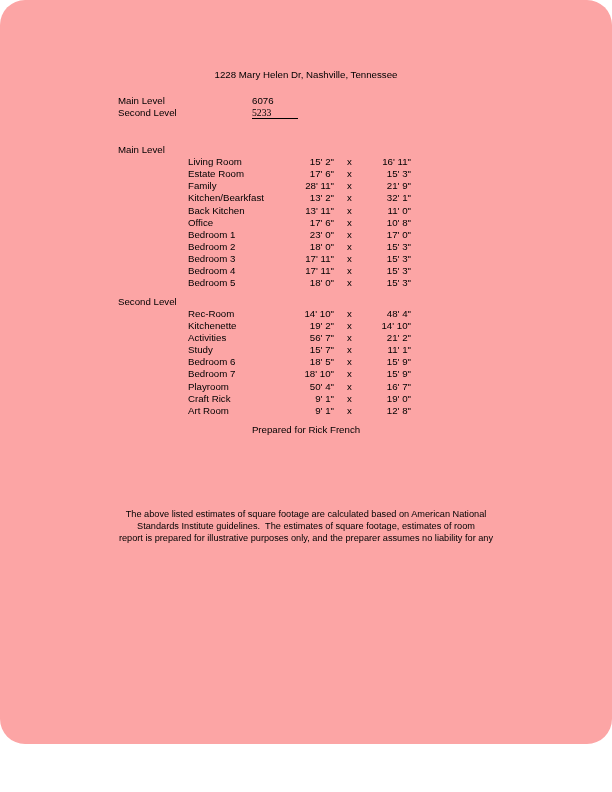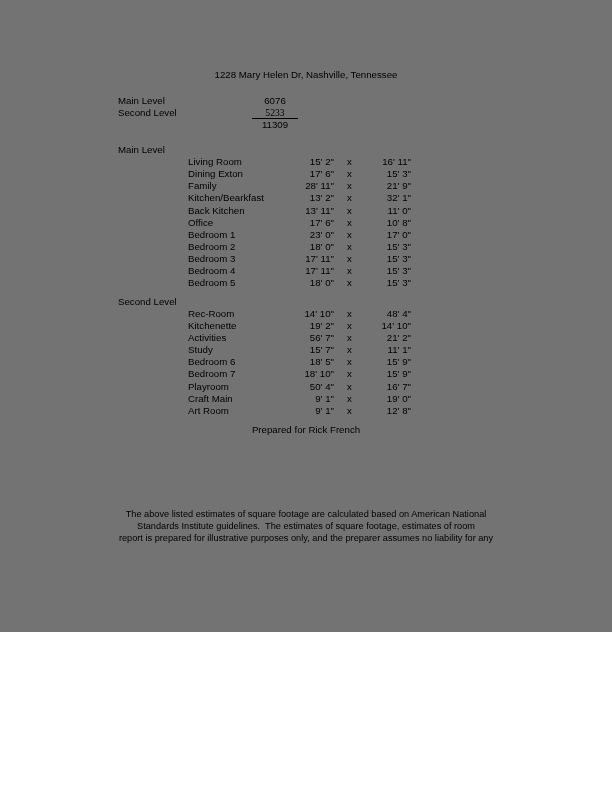--- a/index.html
+++ b/index.html
@@ -1,42 +1,43 @@
 <!DOCTYPE html>
 <html><head>
 <meta charset="utf-8">
 <style>
   * { margin: 0; padding: 0; box-sizing: border-box; }
   html, body { background: #ffffff; }
   .page {
     position: relative;
     width: 612px;
-    height: 632px;
-    background: #737373;
+    height: 744px;
+    background: #fca5a5;
     overflow: hidden;
     font-family: "Liberation Sans", "DejaVu Sans", sans-serif;
     font-size: 9.7px;
     line-height: 12.15px;
     color: #000000;
+    border-radius: 25px;
   }
   .title {
     position: absolute;
     top: 69px;
     left: 0;
     width: 100%;
     text-align: center;
   }
   .summary {
     position: absolute;
     top: 94.5px;
     left: 118px;
   }
   .summary-row { display: flex; height: 12.15px; }
   .s-label { display: inline-block; width: 134px; }
-  .s-value { display: inline-block; width: 46px; text-align: center; }
+  .s-value { display: inline-block; width: 46px; text-align: left; }
   .summary-rows .summary-row:last-child .s-value { border-bottom: 1px solid #000; font-family: Liberation Serif, serif; }
   .sections {
     position: absolute;
     top: 143.9px;
     left: 118px;
   }
   .section + .section { margin-top: 6px; }
   .section-header { height: 12.15px; }
   .room-row { display: flex; height: 12.15px; margin-left: 49px; padding-left: 21px; }
   .c-name { width: 100px; }
@@ -73,37 +74,33 @@
     <div class="summary-rows">
         <div class="summary-row">
           <span class="s-label">Main Level</span>
           <span class="s-value">6076</span>
         </div>
         <div class="summary-row">
           <span class="s-label">Second Level</span>
           <span class="s-value">5233</span>
         </div>
       </div>
-    <div class="summary-row">
-      <span class="s-label"></span>
-      <span class="s-value">11309</span>
-    </div>
   </div>
 
   <div class="sections">
       <div class="section">
         <div class="section-header">Main Level</div>
         <div class="room-row">
           <span class="c-name">Living Room</span>
           <span class="c-dim1">15' 2"</span>
           <span class="c-sep">x</span>
           <span class="c-dim2">16' 11"</span>
         </div>
         <div class="room-row">
-          <span class="c-name">Dining Exton</span>
+          <span class="c-name">Estate Room</span>
           <span class="c-dim1">17' 6"</span>
           <span class="c-sep">x</span>
           <span class="c-dim2">15' 3"</span>
         </div>
         <div class="room-row">
           <span class="c-name">Family</span>
           <span class="c-dim1">28' 11"</span>
           <span class="c-sep">x</span>
           <span class="c-dim2">21' 9"</span>
         </div>
@@ -194,21 +191,21 @@
           <span class="c-sep">x</span>
           <span class="c-dim2">15' 9"</span>
         </div>
         <div class="room-row">
           <span class="c-name">Playroom</span>
           <span class="c-dim1">50' 4"</span>
           <span class="c-sep">x</span>
           <span class="c-dim2">16' 7"</span>
         </div>
         <div class="room-row">
-          <span class="c-name">Craft Main</span>
+          <span class="c-name">Craft Rick</span>
           <span class="c-dim1">9' 1"</span>
           <span class="c-sep">x</span>
           <span class="c-dim2">19' 0"</span>
         </div>
         <div class="room-row">
           <span class="c-name">Art Room</span>
           <span class="c-dim1">9' 1"</span>
           <span class="c-sep">x</span>
           <span class="c-dim2">12' 8"</span>
         </div>

